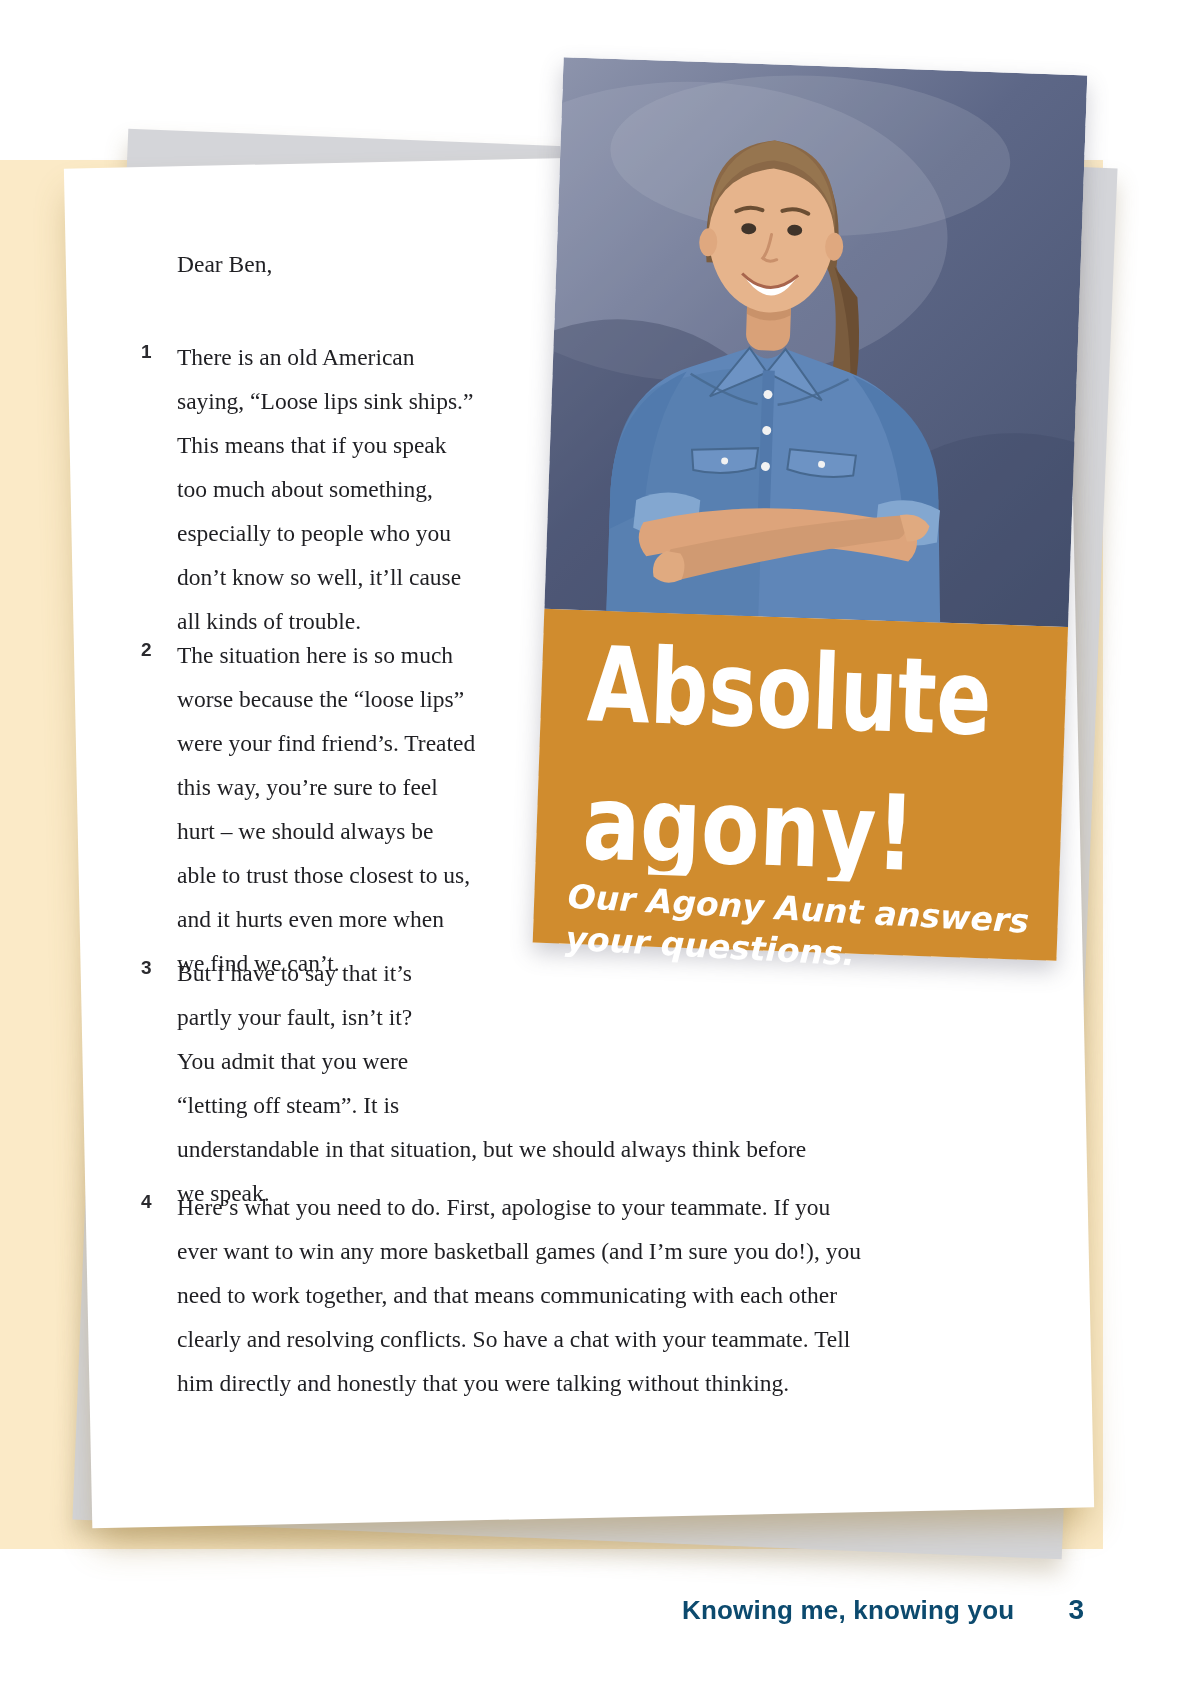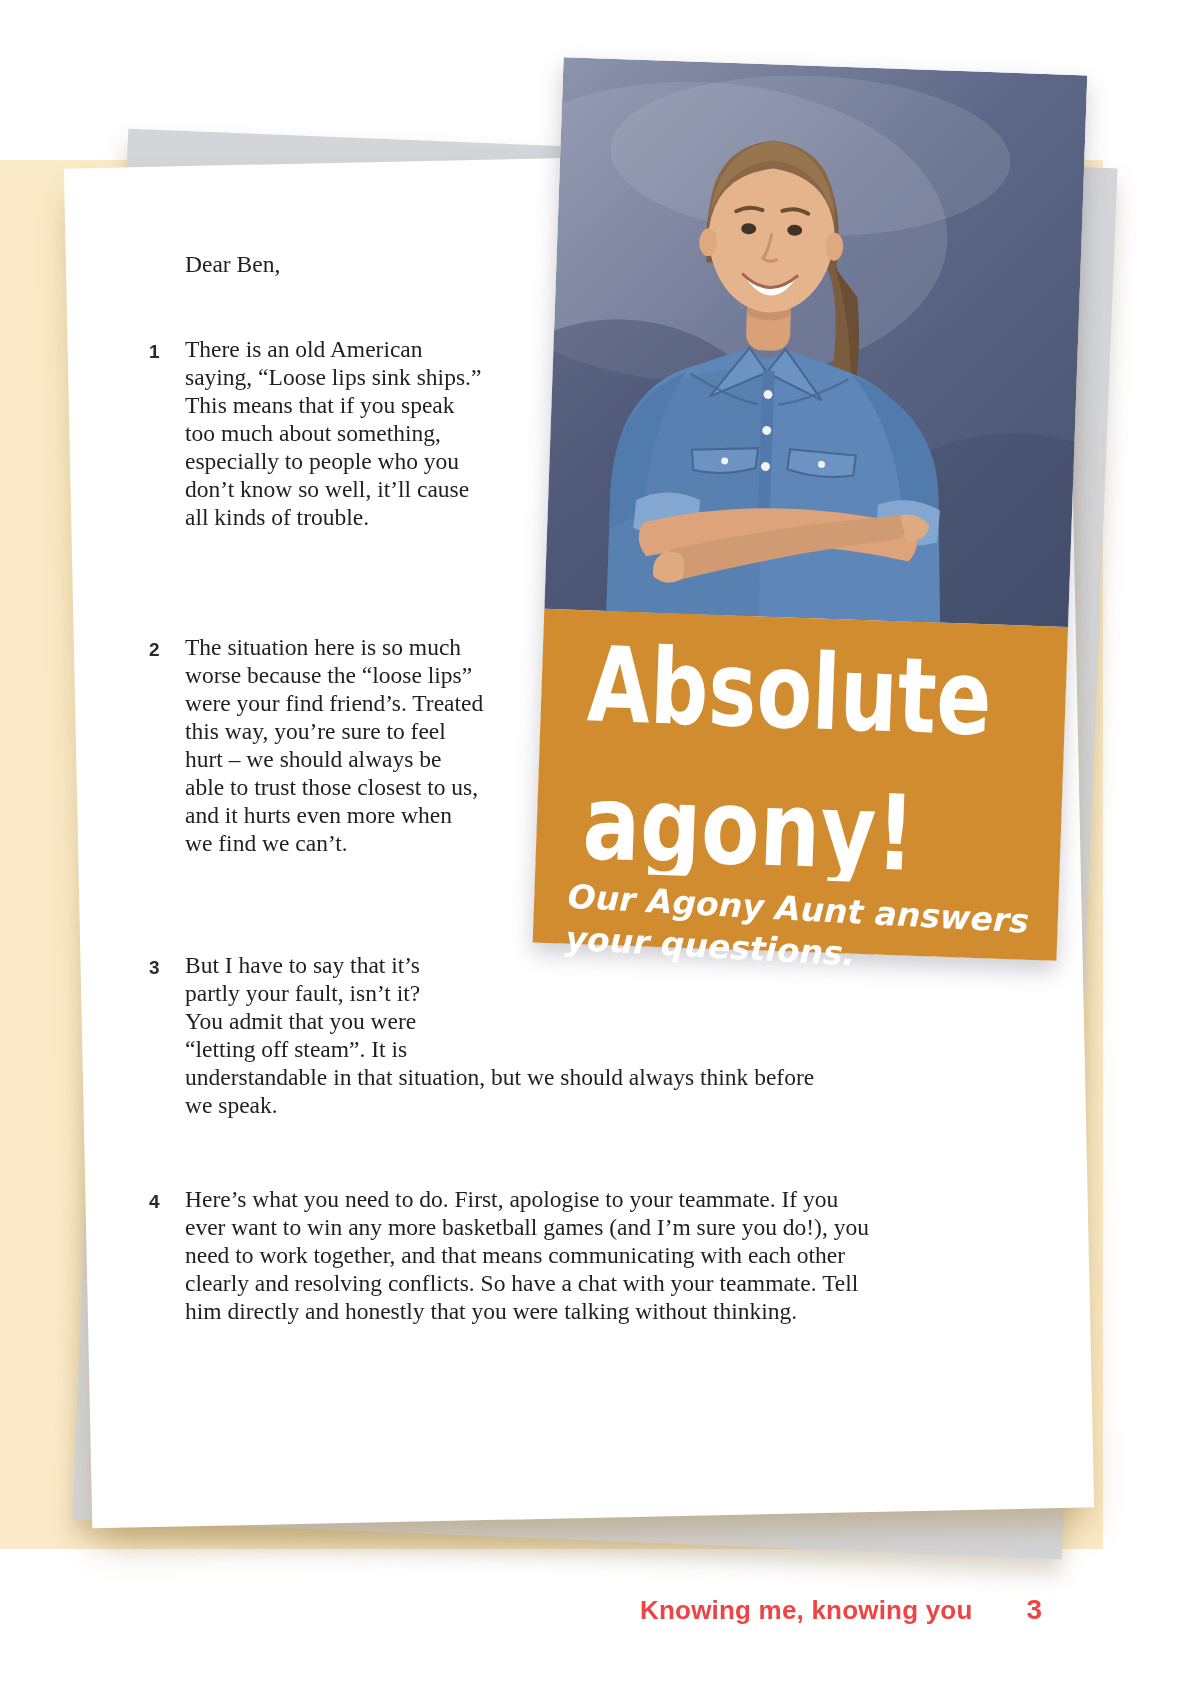--- a/index.html
+++ b/index.html
@@ -23,34 +23,34 @@
   .banner{width:524px;height:334px;background:#d08c2e;box-sizing:border-box;
           padding:16px 20px 0 34px;}
   .banner-title-svg{display:block;margin-left:10px;}
   .banner-sub{color:#ffffff;font-family:"DejaVu Sans", sans-serif;
           font-weight:bold;font-style:italic;font-size:33px;line-height:42px;
           white-space:pre-line;transform:rotate(1.1deg);transform-origin:left top;
           margin-top:4px;}
 
   
   .text-layer{position:absolute;left:0;top:0;width:1171px;height:1683px;z-index:5;
-          pointer-events:none;margin-left:8px;}
+          pointer-events:none;}
   .greeting{position:absolute;left:177px;top:247px;font-size:23.5px;line-height:34px;
           color:#1f1f23;}
   .para{position:absolute;left:141px;display:flex;align-items:flex-start;width:836px;}
   .para-num{width:36px;flex:0 0 36px;font-family:"Liberation Sans", sans-serif;
           font-weight:bold;font-size:19px;line-height:34px;color:#2a2a2e;}
-  .para-text{white-space:pre-line;font-size:23.5px;line-height:28px;color:#1f1f23;
+  .para-text{white-space:pre-line;font-size:23.5px;line-height:44px;color:#1f1f23;
           width:800px;}
   .p1{top:335px;} .p2{top:633px;} .p3{top:951px;} .p4{top:1185px;}
 
   
   .footer{position:absolute;left:640px;top:1594px;width:444px;z-index:5;
-          display:flex;align-items:baseline;gap:54px;
-          font-family:"Liberation Sans", sans-serif;font-weight:bold;color:#ef4444;}
+          display:flex;justify-content:flex-end;align-items:baseline;gap:54px;
+          font-family:"Liberation Sans", sans-serif;font-weight:bold;color:#0c4a6e;}
   .footer-title{font-size:26px;letter-spacing:.2px;}
   .footer-page{font-size:28px;}
 </style>
 </head>
 <body>
 
 <div class="page">
 
   <div class="cream-bg"></div>
   <div class="gray-sheet"></div>

